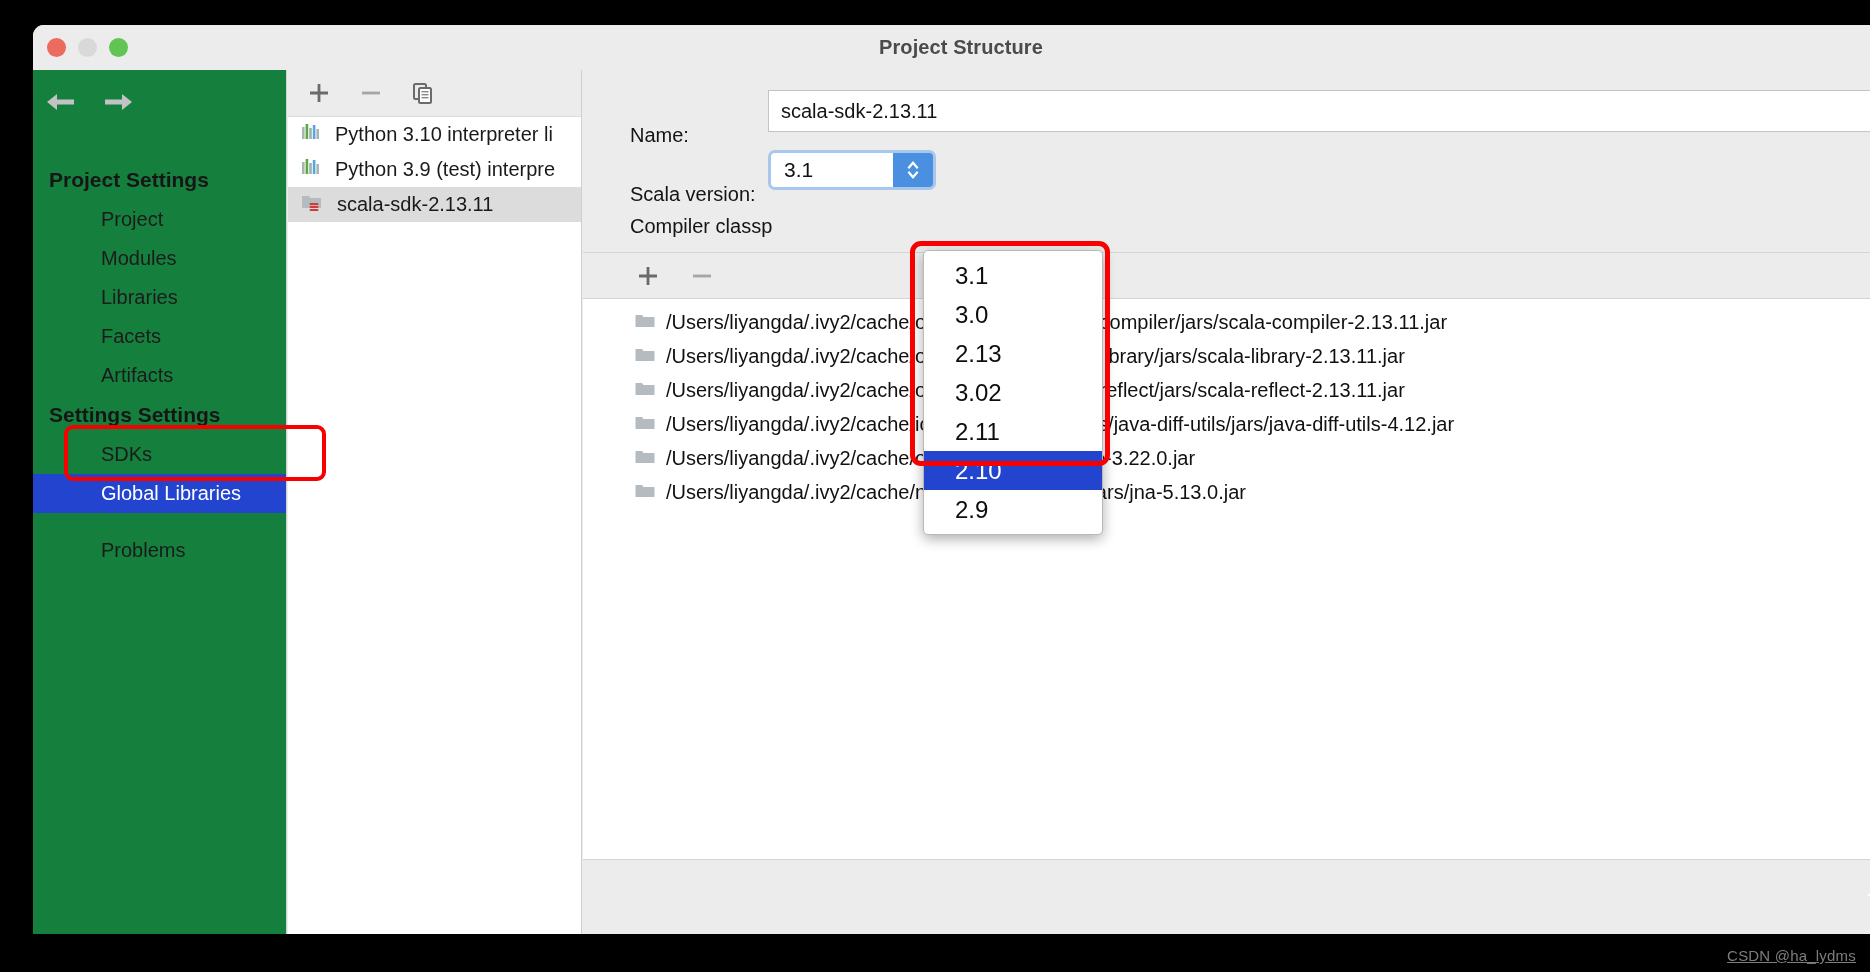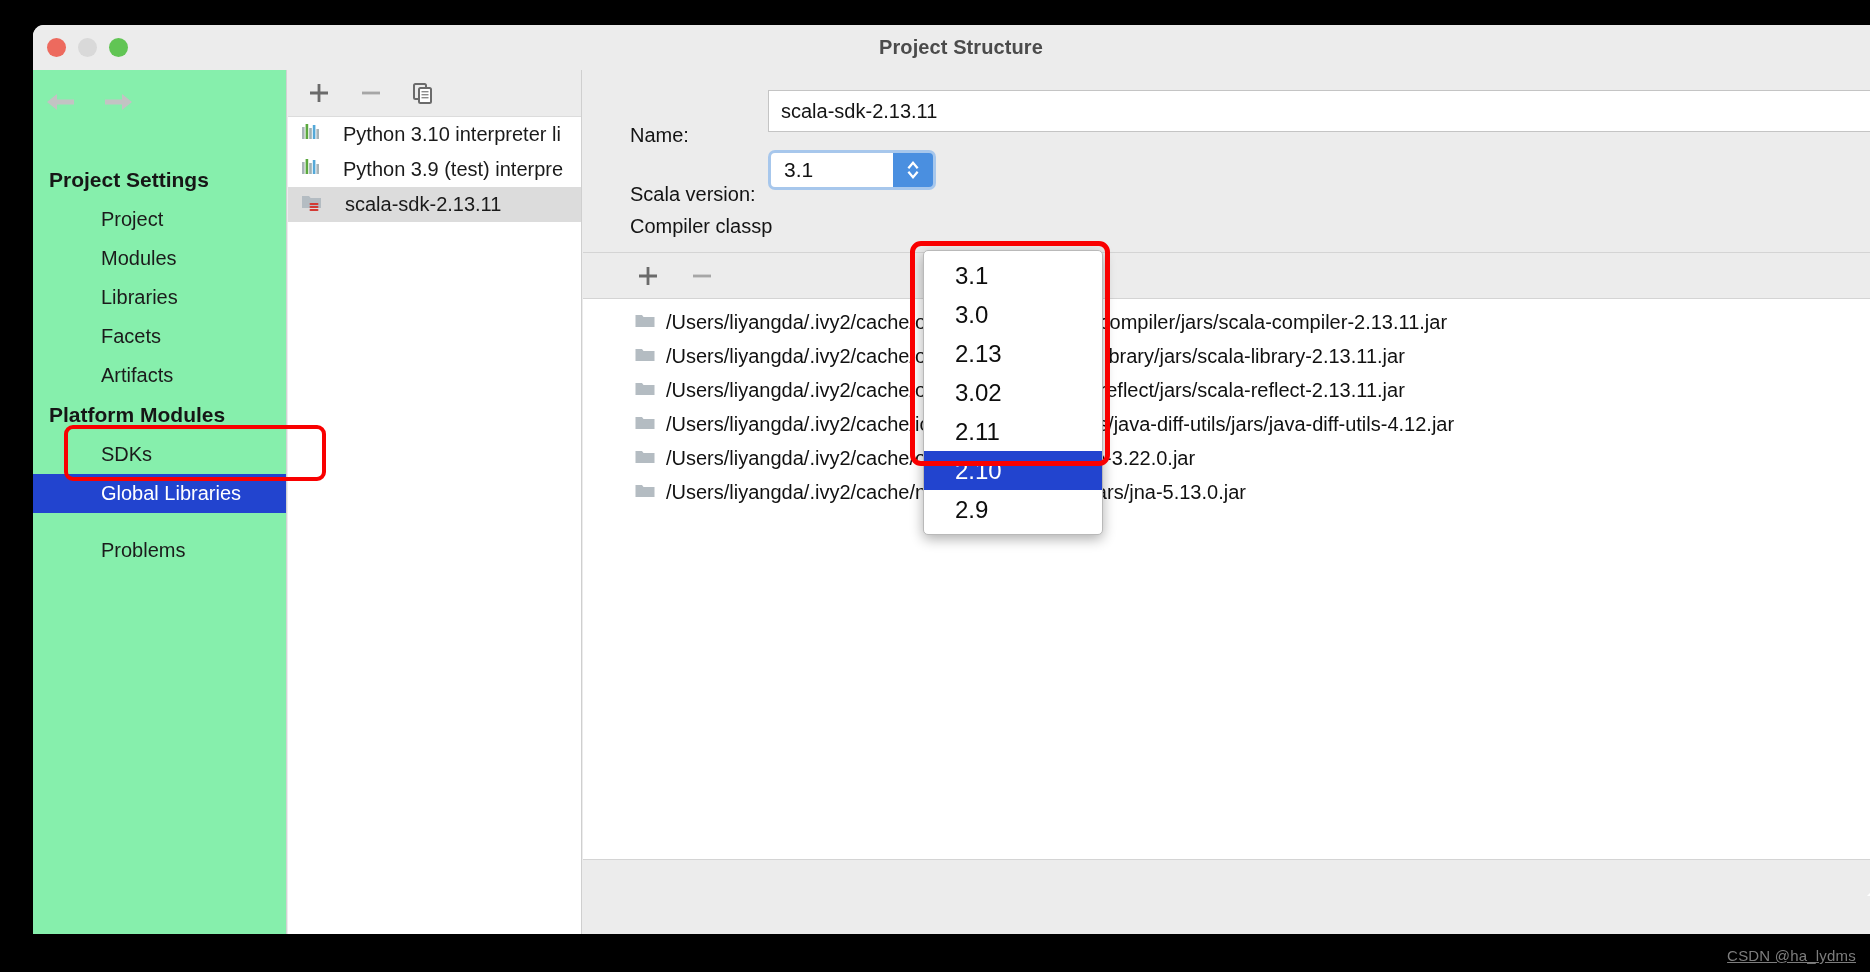--- a/index.html
+++ b/index.html
@@ -38,21 +38,21 @@
     position: absolute; left: 0; top: 0; width: 100%;
     line-height: 45px; text-align: center;
     font-size: 20px; font-weight: bold; color: #4b4b4b;
     letter-spacing: .1px;
   }
 
   
   .sidebar {
     position: absolute; left: 0; top: 45px;
     width: 254px; height: 864px;
-    background: #86efac;
+    background: #15803d;
     border-right: 1px solid #d2d2d2;
   }
   .navarrows { position: absolute; left: 12px; top: 20px; display: flex; gap: 27px; }
   .navarrow { width: 31px; height: 24px; display: block; }
   .sb-list { position: absolute; left: 0; top: 90px; width: 100%; }
   .sb-group {
     font-size: 21px; font-weight: bold; color: #161616;
     padding: 5px 0 5px 16px; line-height: 30px;
   }
   .sb-item {
@@ -79,21 +79,21 @@
     background: #ffffff;
     border-right: 1px solid #cfcfcf;
   }
   .mid-toolbar {
     height: 47px; background: #ececec;
     border-bottom: 1px solid #dcdcdc;
     display: flex; align-items: center; gap: 26px; padding-left: 18px;
   }
   .tb-btn { width: 26px; height: 26px; display: flex; align-items: center; justify-content: center; }
   .lib-row {
-    display: flex; align-items: center; gap: 22px;
+    display: flex; align-items: center; gap: 14px;
     height: 35px; padding-left: 13px;
     font-size: 20px; color: #1a1a1a; white-space: nowrap;
   }
   .lib-row.sel { background: #dcdcdc; }
 
   
   .detail {
     position: absolute; left: 550px; top: 45px;
     right: 0; height: 864px;
     background: #ececec;
@@ -220,21 +220,21 @@
       </div>
 
       <div class="sb-list">
         <div class="sb-group">Project Settings</div>
         <div class="sb-item">Project</div>
         <div class="sb-item">Modules</div>
         <div class="sb-item">Libraries</div>
         <div class="sb-item">Facets</div>
         <div class="sb-item">Artifacts</div>
 
-        <div class="sb-group">Platform Modules</div>
+        <div class="sb-group">Settings Settings</div>
         <div class="sb-item">SDKs</div>
         <div class="sb-item sel">Global Libraries</div>
 
         <div class="sb-spacer"></div>
         <div class="sb-item">Problems</div>
       </div>
     </div>
 
     <div class="midpanel">
       <div class="mid-toolbar">

